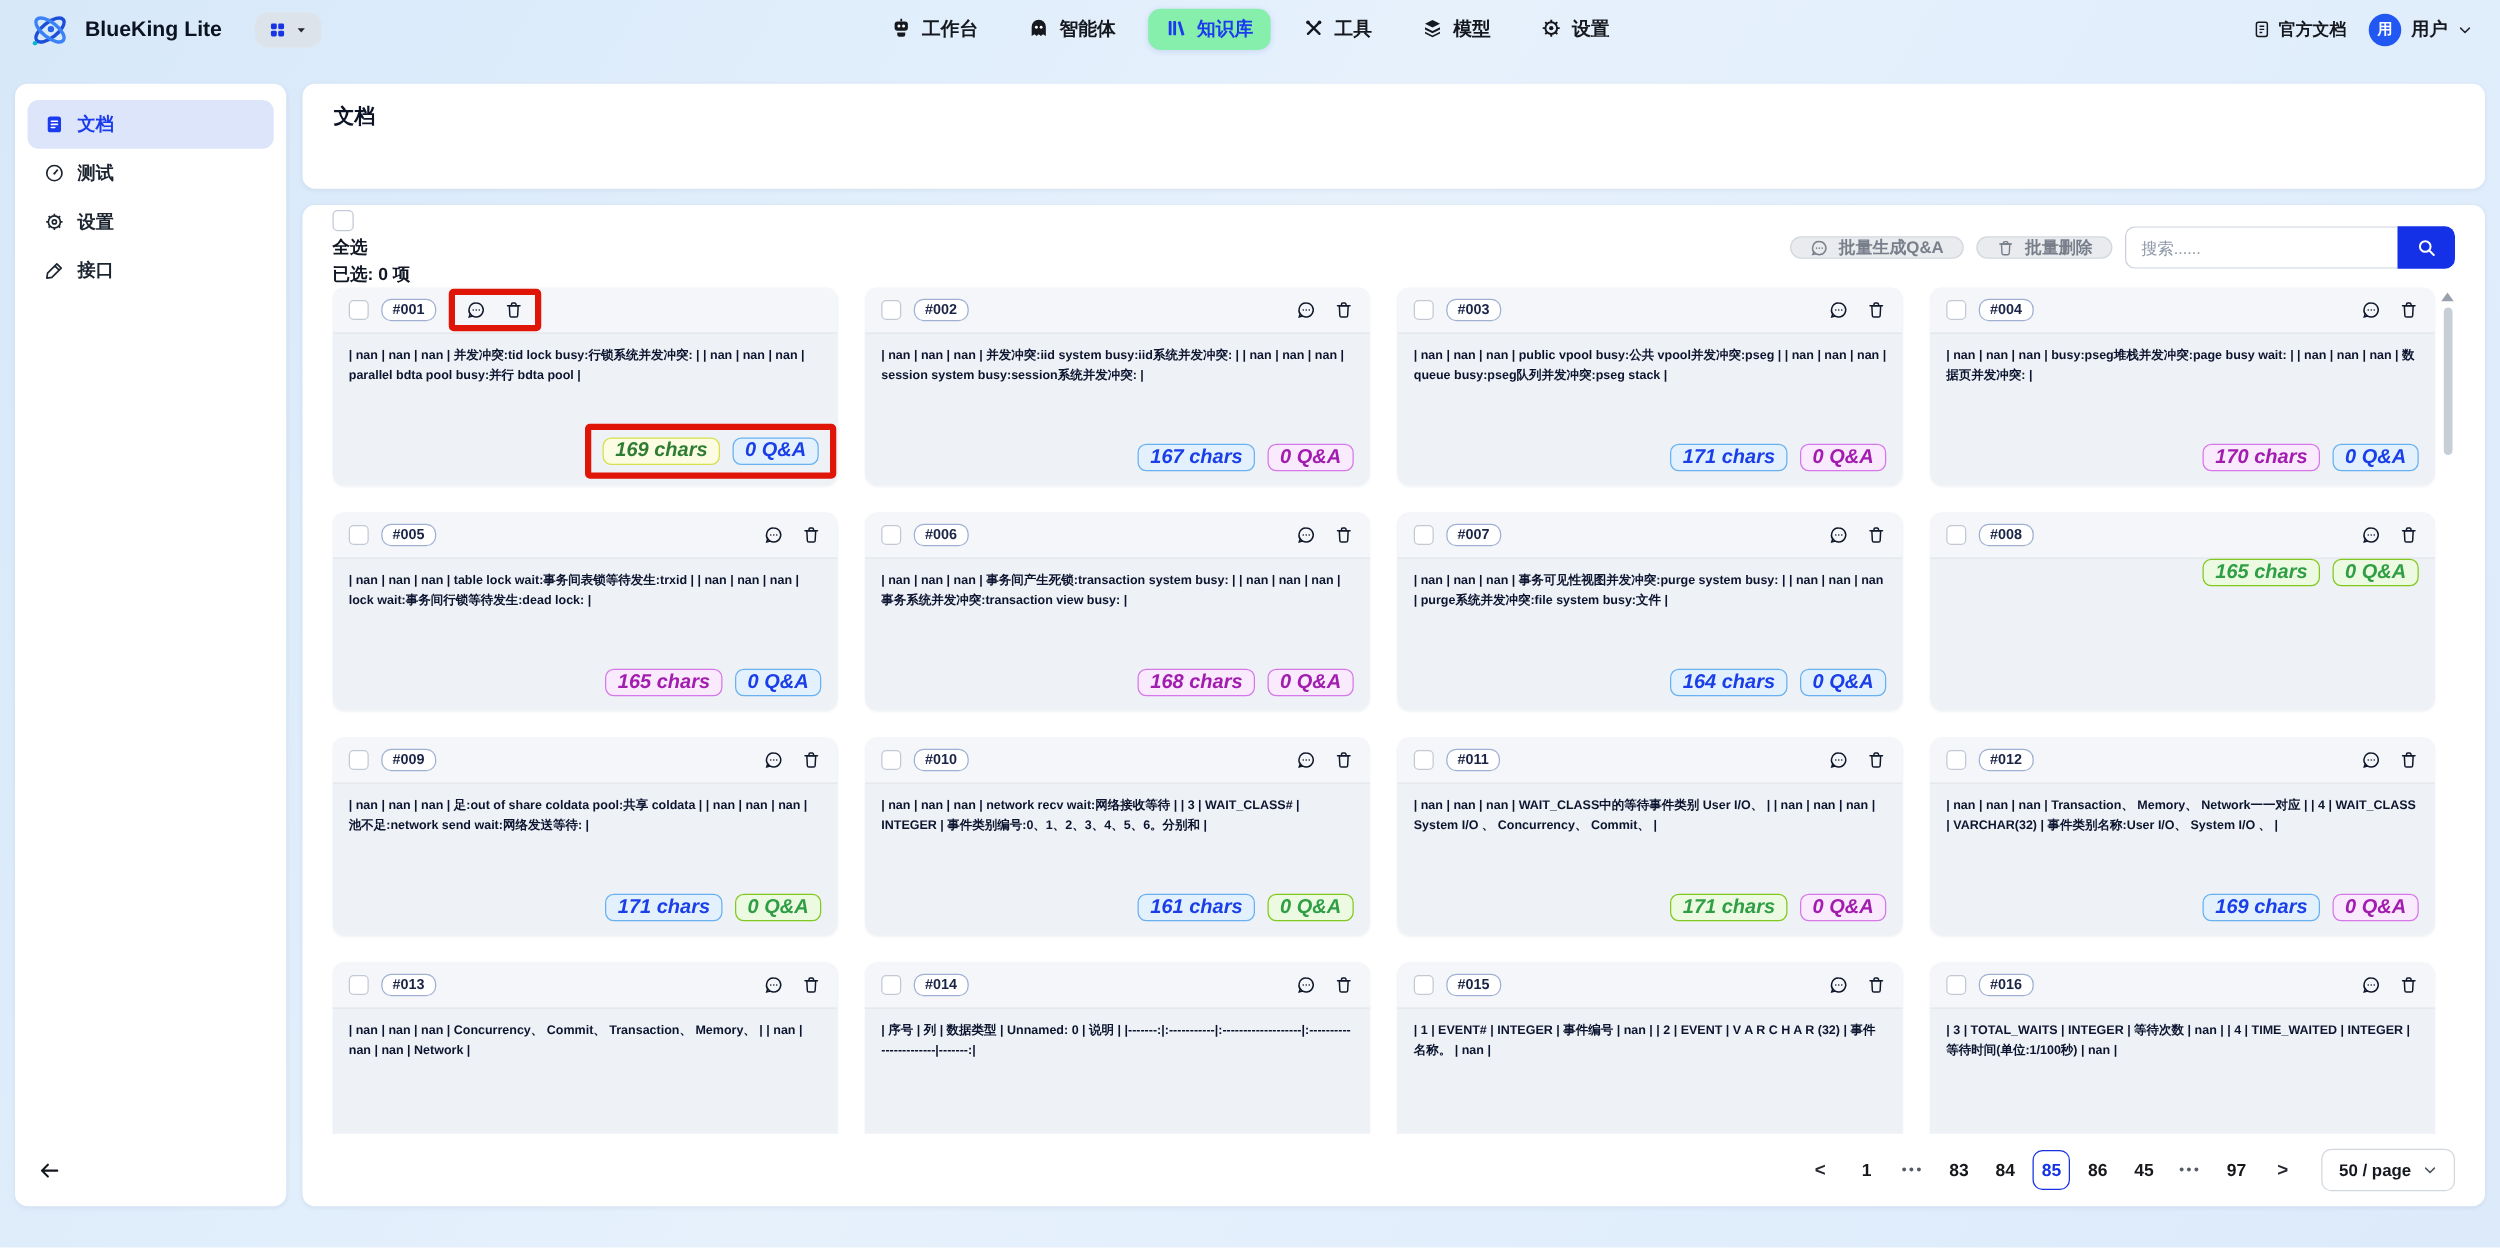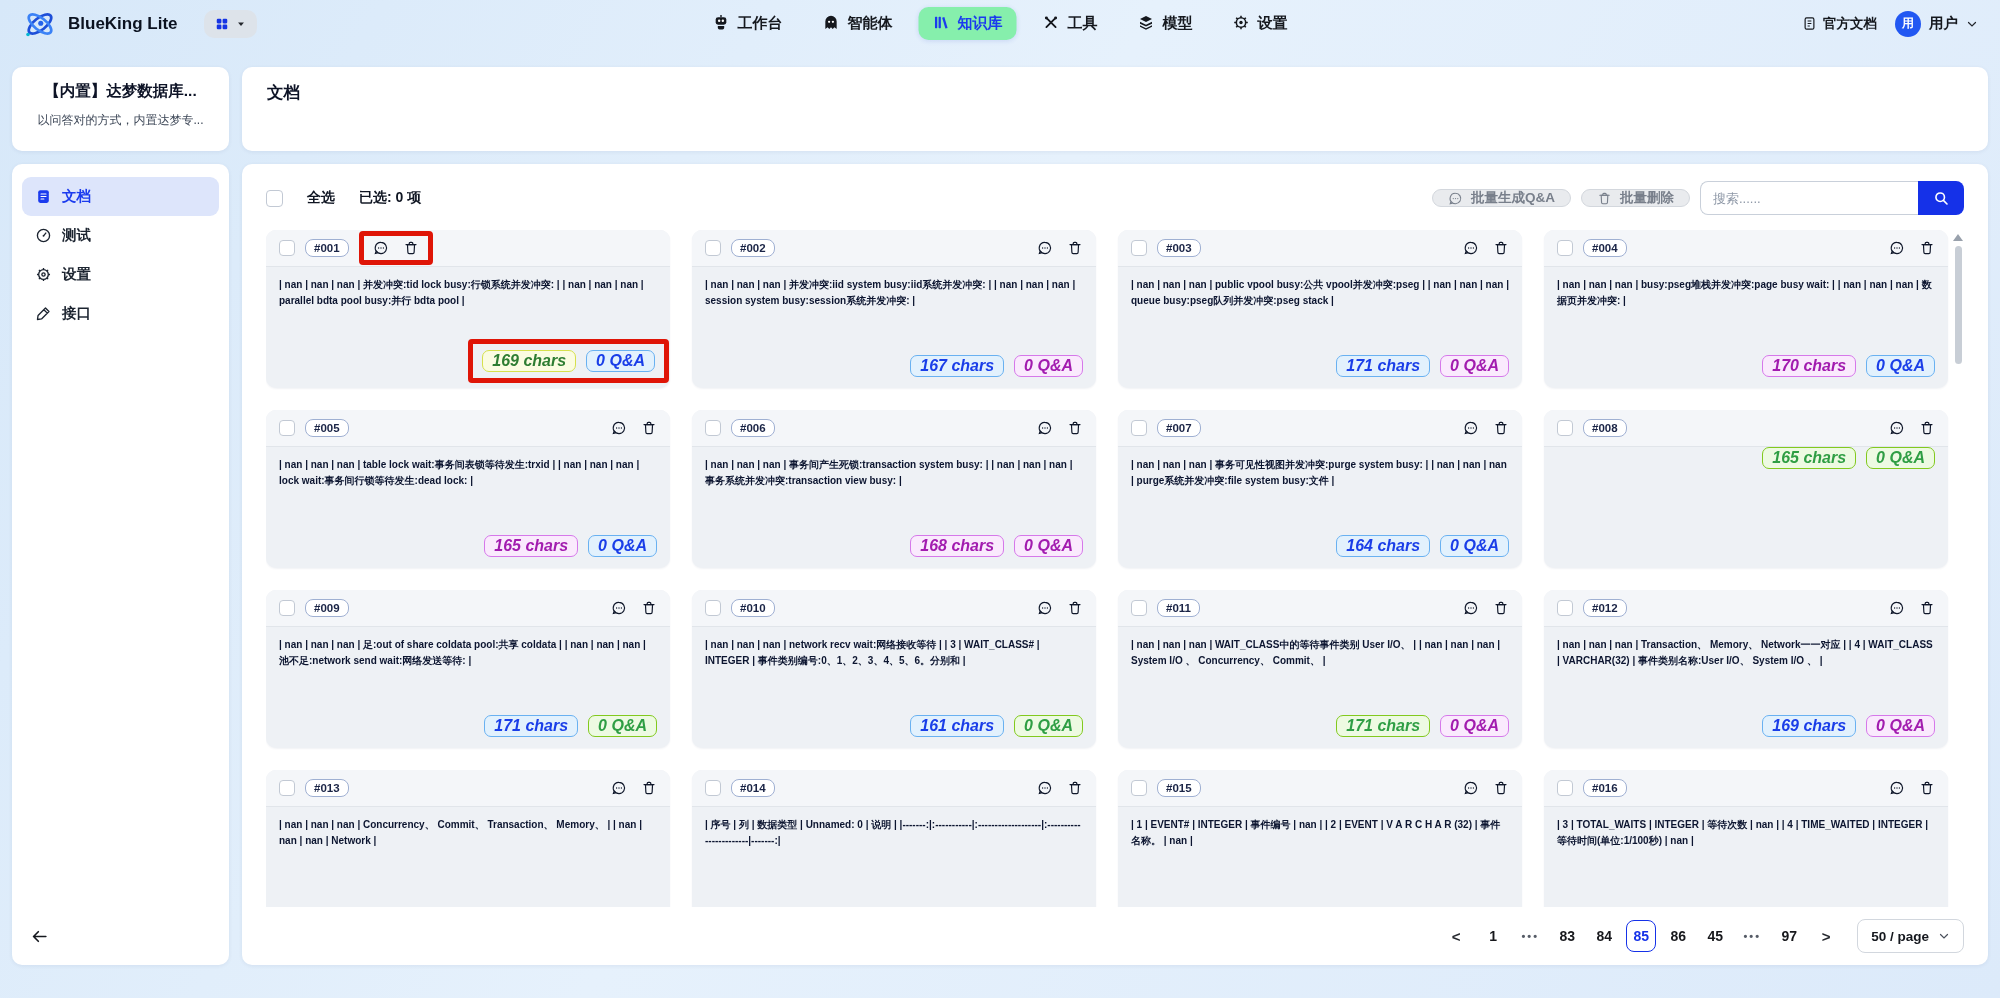--- a/index.html
+++ b/index.html
@@ -45,21 +45,21 @@
   .collapse-btn { margin-top:auto; width:34px; height:30px; display:flex; align-items:center; padding-left:8px; cursor:pointer; color:#15181e; }
   .collapse-btn .icon { width:19px; height:19px; }
 
   .main { flex:1; min-width:0; display:flex; flex-direction:column; gap:13px; }
   .page-header { padding:15px 25px; height:84px; }
   .page-title { font-size:16.5px; font-weight:700; color:#0d1326; }
   .page-desc { font-size:12.5px; color:#22293a; margin-top:11px; }
 
   .content-panel { flex:1; min-height:0; padding:17px 24px 12px; display:flex; flex-direction:column; }
   .toolbar { display:flex; align-items:center; flex:none; height:34px; }
-  .toolbar-left { display:flex; align-items:center; gap:24px; font-size:14px; font-weight:700; color:#101623; }
+  .toolbar-left { display:flex; align-items:flex-start; gap:4px; font-size:14px; font-weight:700; color:#101623;flex-direction:column; }
   .checkbox { width:17px; height:17px; border:1.5px solid #c2c9d4; border-radius:4px; background:#fff; flex:none; cursor:pointer; }
   .toolbar-right { margin-left:auto; display:flex; align-items:center; gap:10px; }
   .ghost-btn { display:flex; align-items:center; gap:8px; background:#e9ebee; border:1px solid #d3d7dd; border-radius:9px; padding:0 15px; height:18px; font-size:13.5px; font-weight:600; color:#787f8b; cursor:pointer; }
   .ghost-btn .icon { width:15px; height:15px; }
   .search-group { display:flex; height:34px; }
   .search-input { width:218px; border:1px solid #c9d0da; border-right:none; border-radius:8px 0 0 8px; padding:0 12px; font-size:13px; font-family:inherit; color:#333; outline:none; }
   .search-input::placeholder { color:#8d97a6; }
   .search-btn { width:46px; background:#1531e8; border:none; border-radius:0 8px 8px 0; color:#fff; display:flex; align-items:center; justify-content:center; cursor:pointer; }
   .search-btn .icon { width:16px; height:16px; }
 
@@ -207,24 +207,20 @@
             <path d="M5 9l7 7 7-7"></path>
           </svg>
         </span>
     </span>
   </div>
 </div>
 
 <div class="app">
 
   <div class="sidebar">
-    <div class="panel kb-card">
-      <div class="kb-title">【内置】达梦数据库...</div>
-      <div class="kb-sub">以问答对的方式，内置达梦专...</div>
-    </div>
     <div class="panel side-panel">
       <div id="side-menu">
           <div class="menu-item active">
             <span class="icon">
               <svg viewBox="0 0 24 24">
                 <rect x="4.5" y="3" width="15" height="18" rx="3" fill="currentColor"></rect>
                 <path d="M8.5 8.5h7M8.5 12h7M8.5 15.5h4" stroke="#fff" stroke-width="1.7" stroke-linecap="round"></path>
               </svg>
             </span>
             <span>文档</span>

